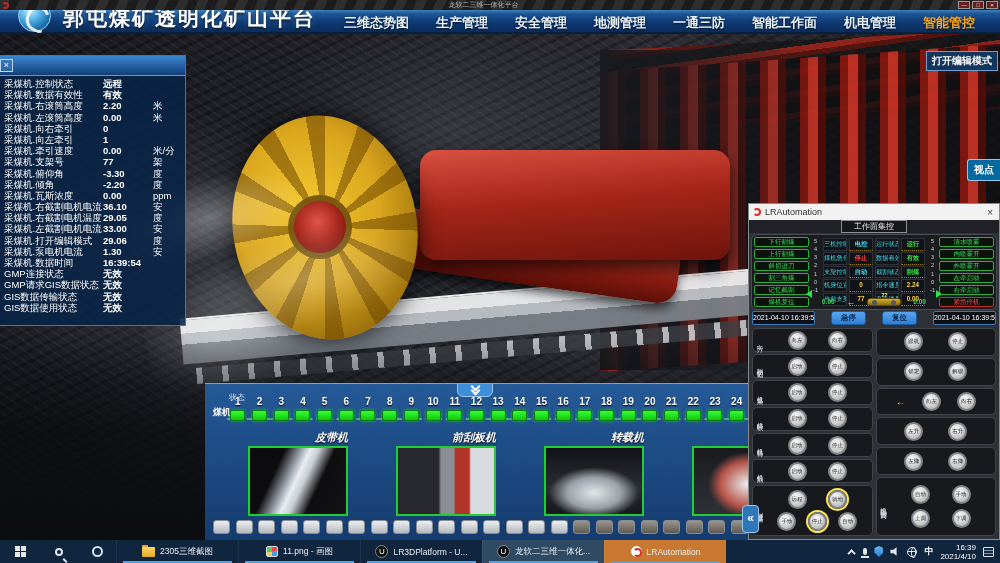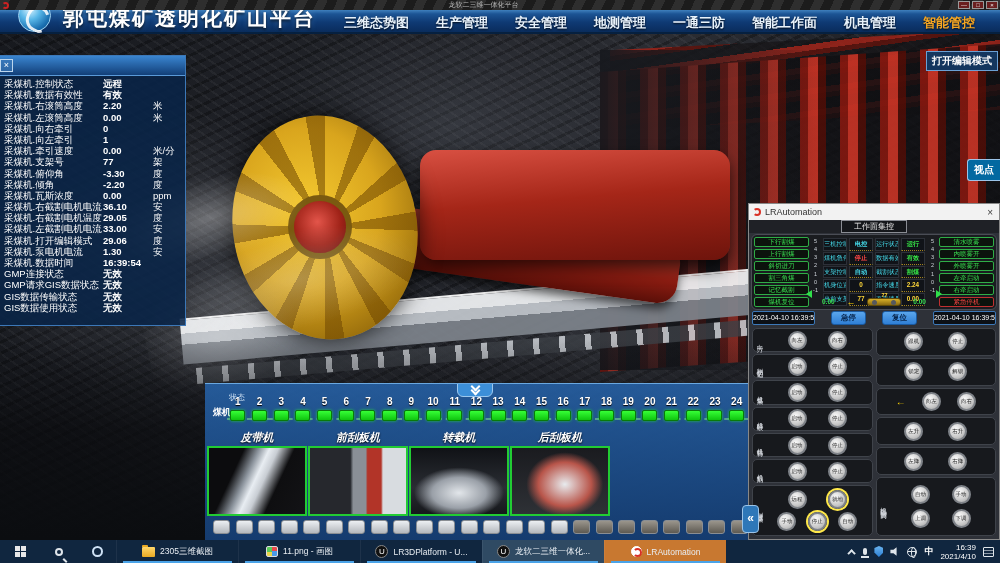--- a/index.html
+++ b/index.html
@@ -161,21 +161,21 @@
   .strip-status-label{position:absolute;left:24px;top:8px;color:#cfe2f5;font-size:8px;}
   .strip-machine-label{position:absolute;left:8px;top:22px;color:#fff;font-size:9px;font-weight:bold;}
   .num-strip{position:absolute;left:22px;top:12px;width:543px;height:34px;}
   .dash-line{position:absolute;left:0;right:0;top:22px;border-top:2px dashed rgba(150,255,150,.45);}
   .num-cells{position:relative;display:flex;height:100%;}
   .num-cell{width:21.7px;flex:none;display:flex;flex-direction:column;align-items:center;}
   .num{color:#fff;font-size:10px;font-weight:bold;text-shadow:0 1px 1px #000;height:14px;}
   .sq{width:15px;height:11px;border-radius:2px;background:linear-gradient(#36ff36,#0fc40f);
     border:1px solid #0a7a0a;box-shadow:0 0 3px rgba(40,255,40,.7);cursor:pointer;}
   .cams{position:absolute;left:8px;top:46px;display:flex;gap:13px;}
-  .cam{width:88px;display:flex;flex-direction:column;align-items:center;}
+  .cam{width:88px;display:flex;flex-direction:column;align-items:flex-end;margin-left:47px;}
   .cam-label{color:#fff;font-size:11px;font-style:italic;font-weight:bold;height:16px;
     text-shadow:0 1px 2px #000;}
   .cam-box{width:100px;height:70px;border:2px solid #22cc33;cursor:pointer;}
   .cam1{background:linear-gradient(115deg,#0c0c0e 28%,#8d959e 40%,#e8edf2 48%,#c8cdd3 55%,#0e0e10 68%,#131316 100%);}
   .cam2{background:linear-gradient(168deg,transparent 14%,#d8b81e 17% 24%,transparent 27%),
         linear-gradient(100deg,#17171a 0%,#3a3d42 40%,#6a6e75 55%,#101114 75%,#1a1a1e 100%);}
   .cam3{background:radial-gradient(ellipse 60px 34px at 50% 68%,#e2e6ea 0%,#9aa0a8 45%,transparent 75%),
         linear-gradient(#101216 0%,#2a2d33 60%,#15171b 100%);}
   .cam4{background:linear-gradient(90deg,#26282d 0 42%,#8a8f96 45% 58%,#b23428 60% 74%,#d8dce0 76% 100%);}
   .cam5{background:radial-gradient(ellipse 48px 40px at 55% 55%,#e8ebee 0%,#b8554a 55%,transparent 80%),

